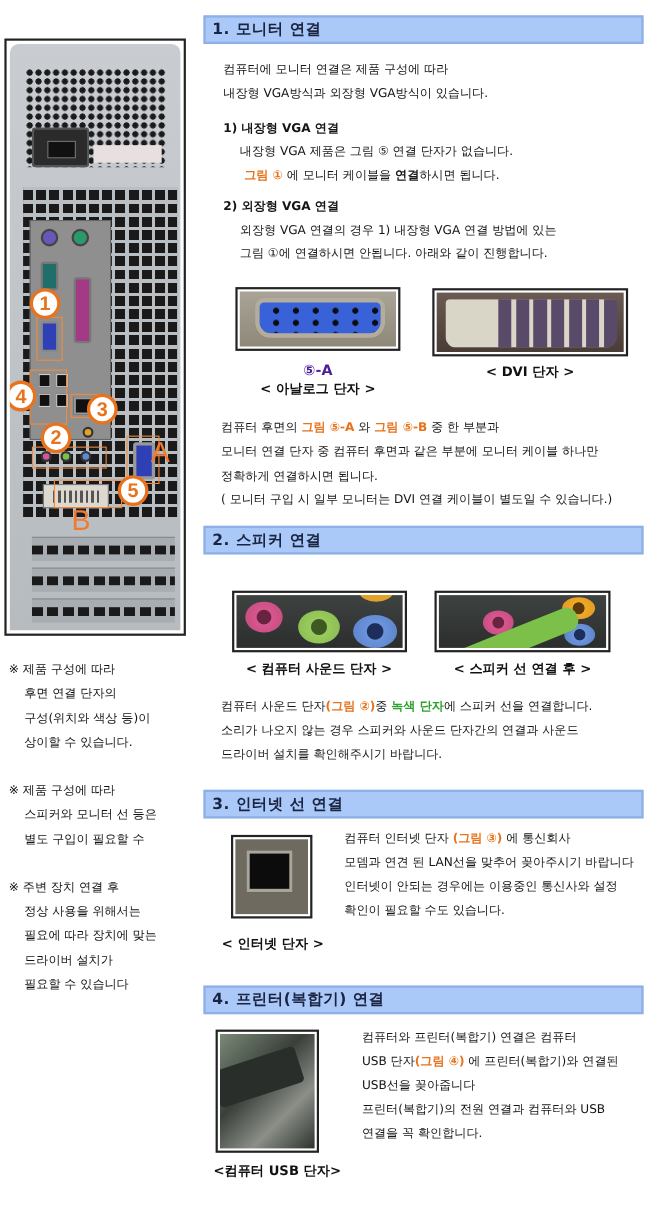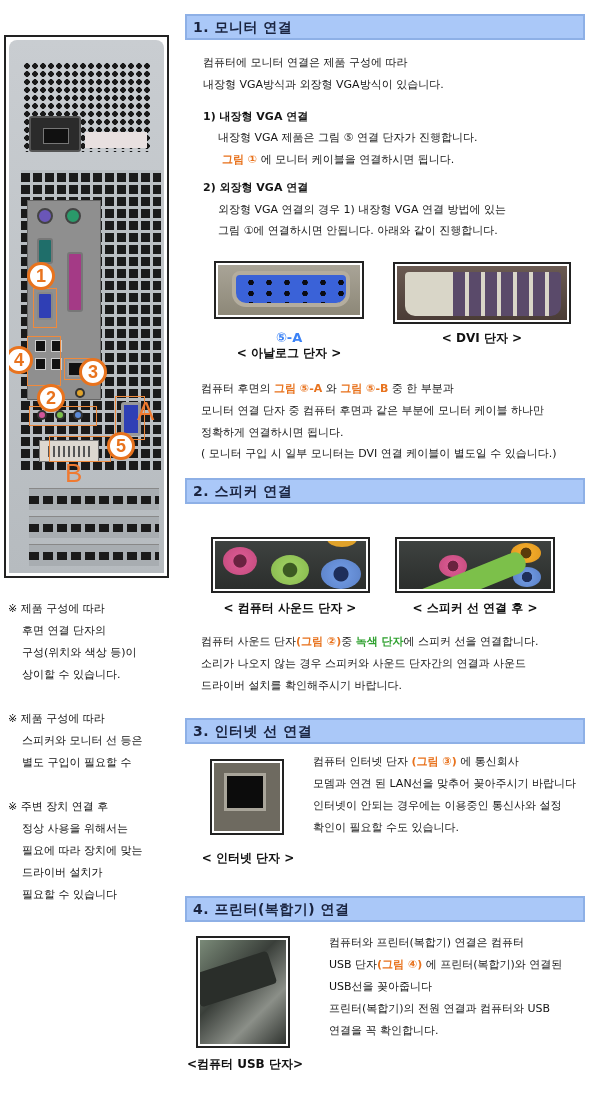--- a/index.html
+++ b/index.html
@@ -42,23 +42,23 @@
   .note .line { display: block; padding-left: 14px; white-space: nowrap; }
   .note .line.first { padding-left: 0; }
 
   
   .sec-head { left: 185px; width: 400px; height: 26px; background: #aac8f8; border: 2px solid #8eb0e6;
      font-weight: bold; font-size: 14px; color: #1a2440; padding-left: 6px; line-height: 22px; letter-spacing: 0.5px; }
   .txt { font-size: 11px; line-height: 22px; white-space: nowrap; color: #151515; }
   .sub-head { font-weight: bold; font-size: 11px; }
   .orange { color: #e8731e; font-weight: bold; }
   .green { color: #2ea02e; font-weight: bold; }
-  .bold { font-weight: normal; }
+  .bold { font-weight: bold; }
   .caption { font-weight: bold; font-size: 12px; text-align: center; white-space: nowrap; }
-  .caption .sub-orange { display:block; color: #3b82f6; font-weight: bold; font-size: 13px; }
+  .caption .sub-orange { display:block; color: #4c1d95; font-weight: bold; font-size: 13px; }
 
   .photo { border: 2px solid #222; background: #fff; padding: 2px; }
   .photo-inner { width: 100%; height: 100%; position: relative; overflow: hidden; }
 
   .vga-connector { background: linear-gradient(180deg,#a9a497,#8d8878); }
   .vga-shell { position:absolute; left: 14px; top: 6px; width: 118px; height: 36px; background: #3a62d8; border: 4px solid #b4ad9e; border-radius: 8px 8px 14px 14px;
      background-image: radial-gradient(circle, #0b0b12 2.5px, transparent 3px); background-size: 18px 11px; background-position: 6px 2px; }
   .dvi-connector { background: linear-gradient(180deg,#6a5a52,#4a3c36); }
   .dvi-shell { position:absolute; left: 8px; top: 6px; width: 156px; height: 44px; background: #d9d6c8; border-radius: 4px 4px 10px 10px;
      background-image: repeating-linear-gradient(90deg, #5a4a6a 0 12px, transparent 12px 16px); background-size: 100% 10px; background-repeat: repeat-y; background-position: 48px 4px; }
@@ -136,21 +136,21 @@
     <span class="line">필요할 수 있습니다</span>
   </div>
 </div>
 
 <div class="abs sec-head" style="top:14px;">1. 모니터 연결</div>
 
 <div class="abs txt" style="left:203px;top:52px;">컴퓨터에 모니터 연결은 제품 구성에 따라</div>
 <div class="abs txt" style="left:203px;top:74px;">내장형 VGA방식과 외장형 VGA방식이 있습니다.</div>
 
 <div class="abs txt sub-head" style="left:203px;top:106px;">1) 내장형 VGA 연결</div>
-<div class="abs txt" style="left:218px;top:127px;">내장형 VGA 제품은 그림 ⑤ 연결 단자가 진행합니다.</div>
+<div class="abs txt" style="left:218px;top:127px;">내장형 VGA 제품은 그림 ⑤ 연결 단자가 없습니다.</div>
 <div class="abs txt" style="left:222px;top:149px;">
   <span class="orange">그림 ①</span><span> 에 모니터 케이블을 </span><span class="bold">연결</span><span>하시면 됩니다.</span>
 </div>
 
 <div class="abs txt sub-head" style="left:203px;top:177px;">2) 외장형 VGA 연결</div>
 <div class="abs txt" style="left:218px;top:199px;">외장형 VGA 연결의 경우 1) 내장형 VGA 연결 방법에 있는</div>
 <div class="abs txt" style="left:218px;top:220px;">그림 ①에 연결하시면 안됩니다. 아래와 같이 진행합니다.</div>
 
 <div class="abs photo" style="left:214px;top:261px;width:150px;height:58px;">
   <div class="photo-inner vga-connector">
@@ -220,21 +220,21 @@
 <div class="abs txt" style="left:313px;top:795px;">인터넷이 안되는 경우에는 이용중인 통신사와 설정</div>
 <div class="abs txt" style="left:313px;top:817px;">확인이 필요할 수도 있습니다.</div>
 
 <div class="abs sec-head" style="top:896px;">4. 프린터(복합기) 연결</div>
 
 <div class="abs photo" style="left:196px;top:936px;width:94px;height:112px;">
   <div class="photo-inner usb-photo">
     <div style="position:absolute;left:-6px;top:22px;width:80px;height:34px;background:#2a2e2a;transform:rotate(-18deg);border-radius:4px;"></div>
   </div>
 </div>
-<div class="abs caption" style="left:180px;top:1056px;width:130px;">&lt;컴퓨터 USB 단자&gt;</div>
+<div class="abs caption" style="left:180px;top:1056px;width:130px;text-align:right;">&lt;컴퓨터 USB 단자&gt;</div>
 
 <div class="abs txt" style="left:329px;top:932px;">컴퓨터와 프린터(복합기) 연결은 컴퓨터</div>
 <div class="abs txt" style="left:329px;top:954px;">
   <span>USB 단자</span><span class="orange">(그림 ④)</span><span> 에 프린터(복합기)와 연결된</span>
 </div>
 <div class="abs txt" style="left:329px;top:976px;">USB선을 꽂아줍니다</div>
 <div class="abs txt" style="left:329px;top:998px;">프린터(복합기)의 전원 연결과 컴퓨터와 USB</div>
 <div class="abs txt" style="left:329px;top:1020px;">연결을 꼭 확인합니다.</div>
 
 </body></html>

